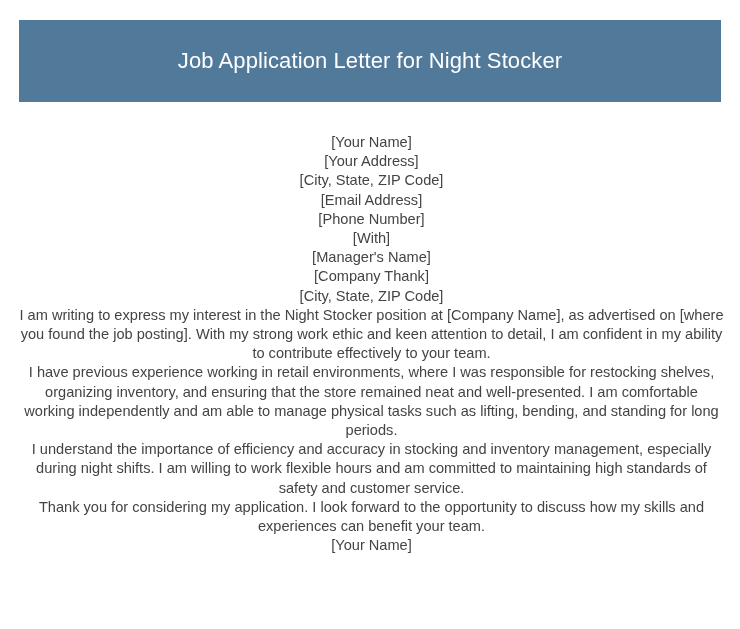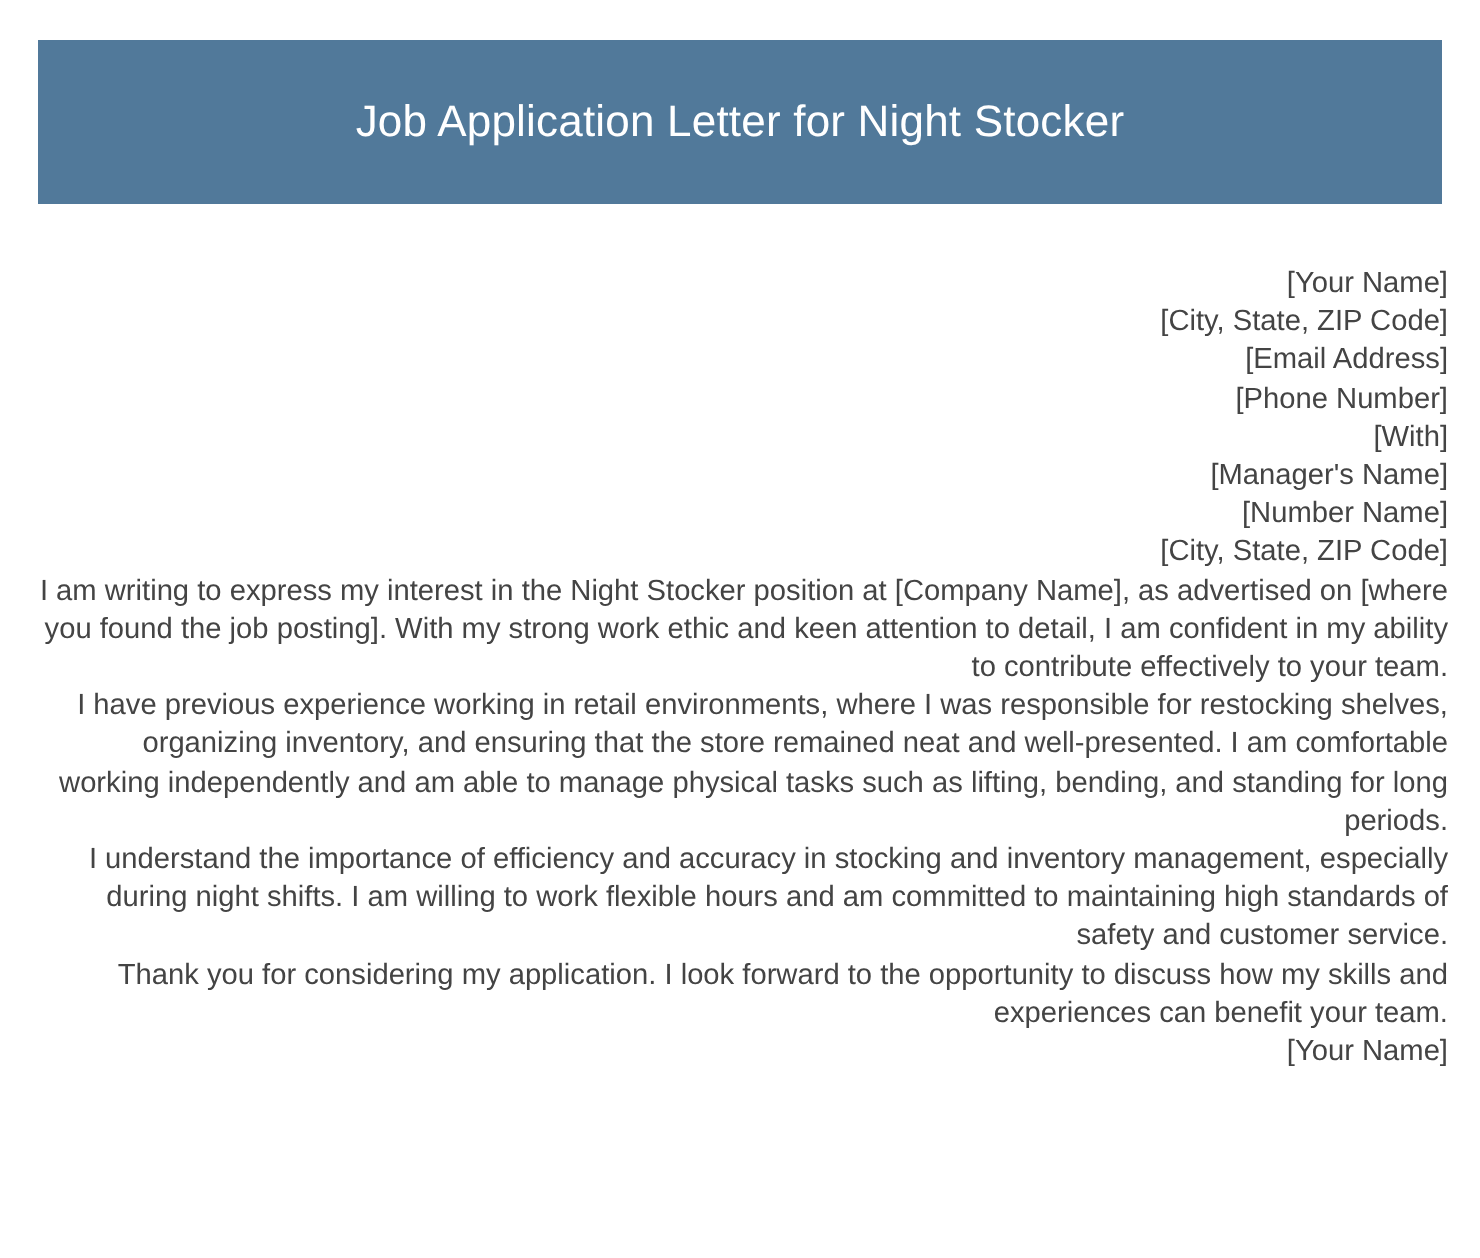--- a/index.html
+++ b/index.html
@@ -51,21 +51,21 @@
   
   .letter-body {
     position: absolute;
     left: 19px;
     top: 133px;
     width: 705px;
     color: #444444;
     font-size: 14.6px;
     line-height: 19.2px;
     font-family: "Liberation Sans", sans-serif;
-    text-align: right;
+    text-align: center;
   }
 
   .letter-line {
     display: block;
     margin: 0;
     padding: 0;
     white-space: pre-wrap;
   }
 
   .letter-para {
@@ -80,29 +80,30 @@
 <div class="page">
 
   <div class="header-banner">
     <div class="header-title">Job Application Letter for Night Stocker</div>
   </div>
 
   <div class="letter-body">
 
     <div>
       <span class="letter-line">[Your Name]</span>
+      <span class="letter-line">[Your Address]</span>
       <span class="letter-line">[City, State, ZIP Code]</span>
       <span class="letter-line">[Email Address]</span>
       <span class="letter-line">[Phone Number]</span>
       <span class="letter-line">[With]</span>
     </div>
 
     <div>
       <span class="letter-line">[Manager's Name]</span>
-      <span class="letter-line">[Number Name]</span>
+      <span class="letter-line">[Company Thank]</span>
       <span class="letter-line">[City, State, ZIP Code]</span>
     </div>
 
 
     <p class="letter-para">I am writing to express my interest in the Night Stocker position at [Company Name], as advertised on [where you found the job posting]. With my strong work ethic and keen attention to detail, I am confident in my ability to contribute effectively to your team.</p>
     <p class="letter-para">I have previous experience working in retail environments, where I was responsible for restocking shelves, organizing inventory, and ensuring that the store remained neat and well-presented. I am comfortable working independently and am able to manage physical tasks such as lifting, bending, and standing for long periods.</p>
     <p class="letter-para">I understand the importance of efficiency and accuracy in stocking and inventory management, especially during night shifts. I am willing to work flexible hours and am committed to maintaining high standards of safety and customer service.</p>
     <p class="letter-para">Thank you for considering my application. I look forward to the opportunity to discuss how my skills and experiences can benefit your team.</p>
 
     <span class="letter-line">[Your Name]</span>

